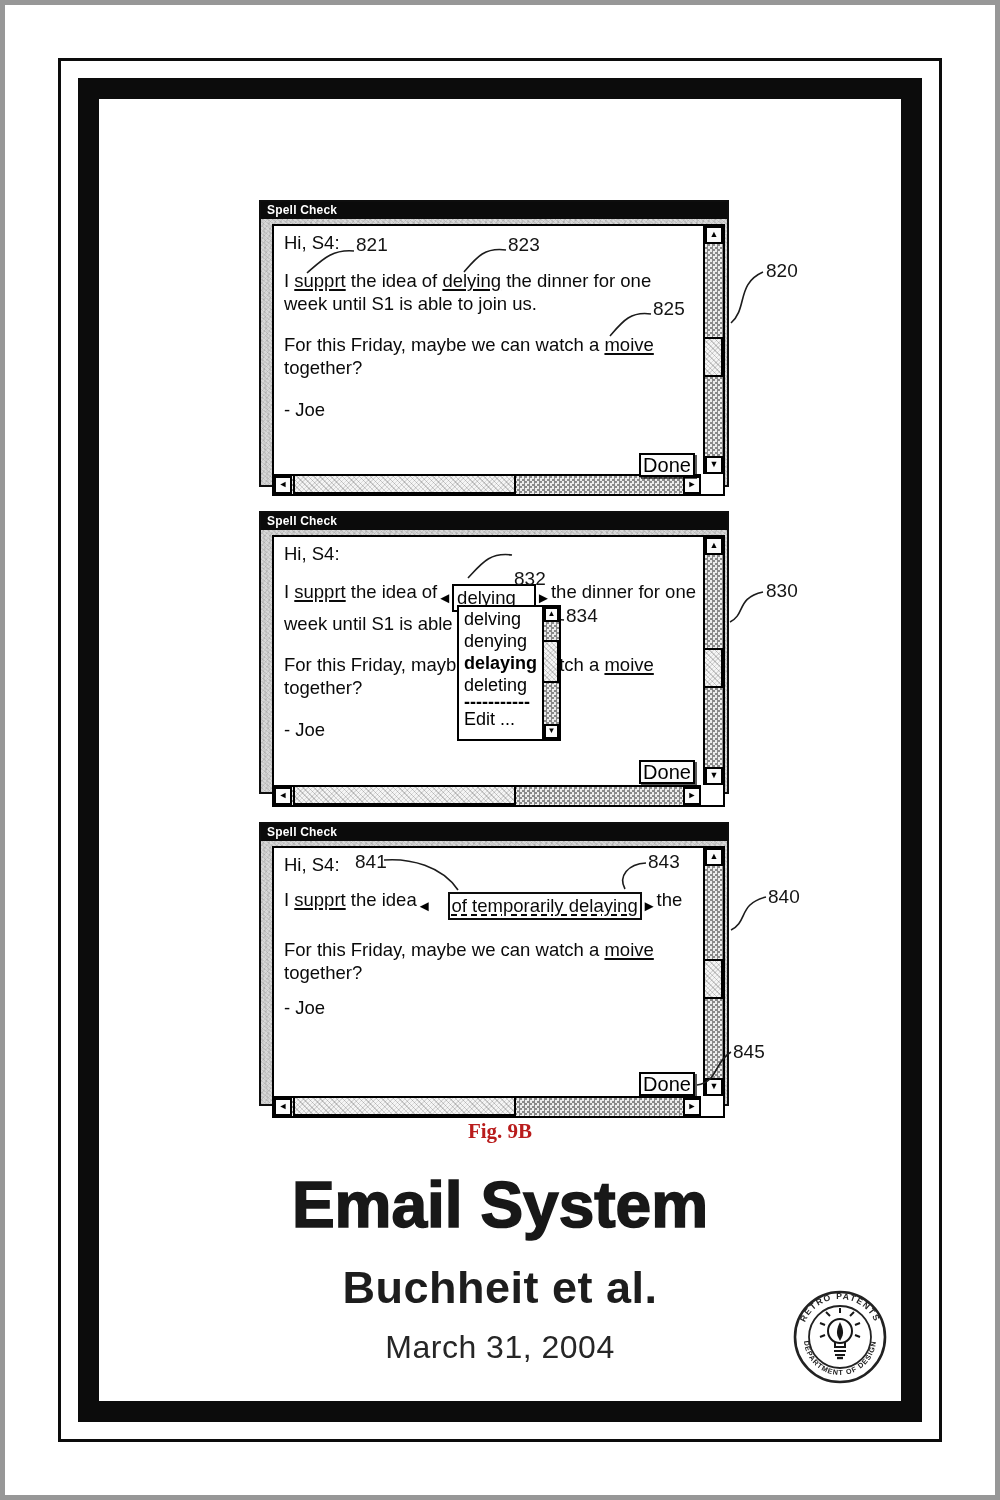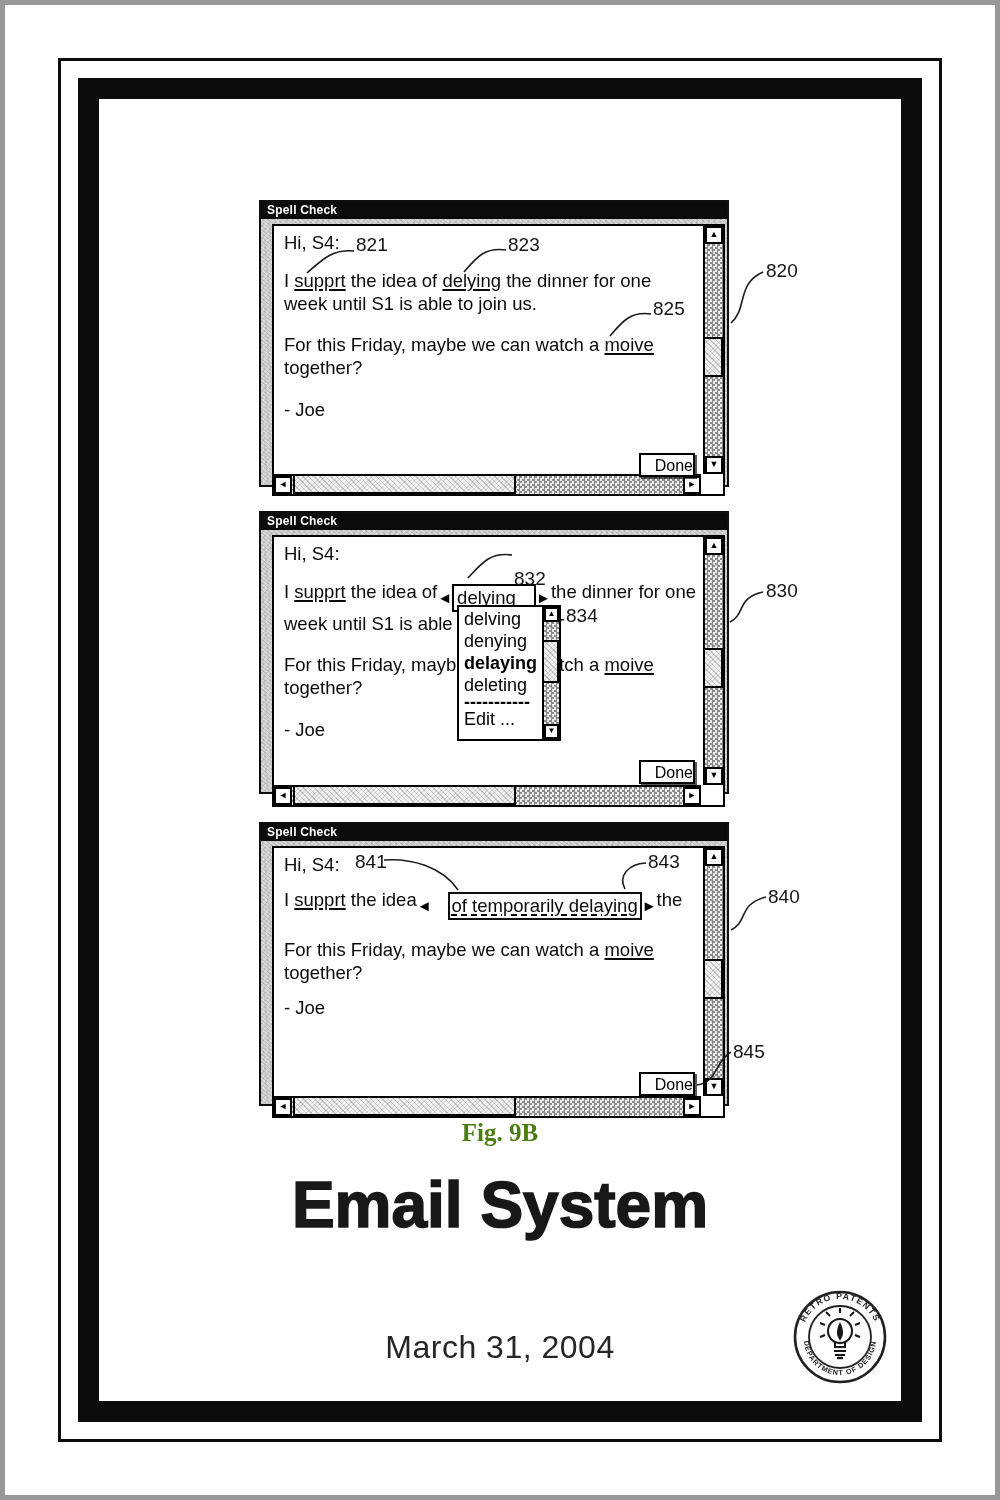--- a/index.html
+++ b/index.html
@@ -39,21 +39,21 @@
   .vscroll{position:absolute;right:0;top:0;bottom:20px;width:20px;border-left:2px solid #000;
     box-sizing:border-box;display:flex;flex-direction:column;}
   .hscroll{position:absolute;left:0;right:22px;bottom:0;height:20px;border-top:2px solid #000;
     box-sizing:border-box;display:flex;}
   .sbtn{width:18px;height:18px;box-sizing:border-box;border:2px solid #000;background:#fbfbfb;
     font-size:9px;line-height:13px;text-align:center;flex:0 0 auto;color:#000;}
   .strack{flex:1;position:relative;}
   .vthumb{position:absolute;left:-2px;right:0;top:44%;height:40px;border:2px solid #000;box-sizing:border-box;}
   .hthumb{position:absolute;left:1px;top:-2px;bottom:0;width:57%;border:2px solid #000;box-sizing:border-box;}
   .done{position:absolute;right:32px;bottom:8px;width:56px;height:24px;box-sizing:border-box;
-    background:#fcfcfc;border:2px solid #000;font-size:16px;line-height:19px;text-align:right;
+    background:#fcfcfc;border:2px solid #000;font-size:20px;line-height:19px;text-align:center;
     font-family:"Liberation Sans",sans-serif;box-shadow:2px 2px 0 rgba(0,0,0,.65);padding:0;}
 
   
   .combo{display:inline-flex;align-items:center;vertical-align:-5px;}
   .tri{font-size:15px;line-height:15px;color:#000;}
   .combo .val{display:inline-block;border:2px solid #000;background:#fff;min-width:74px;
     padding:0 3px 1px 3px;font-size:18.5px;}
   .selbox{display:inline-block;border:2px solid #0d0d0d;background:#fff;padding:0 2px 1px 2px;margin-left:16px;}
   .dashed{text-decoration:underline dashed;text-underline-offset:3px;}
 
@@ -69,21 +69,21 @@
   .dd-scroll .sbtn{width:15px;height:15px;line-height:10px;font-size:8px;}
   .dd-thumb{position:absolute;left:-2px;right:0;top:18%;height:42%;border:2px solid #000;box-sizing:border-box;}
 
   
   .leaders{position:absolute;left:0;top:0;width:1000px;height:1500px;pointer-events:none;}
   .leader{fill:none;stroke:#1c1c1c;stroke-width:1.6;}
   .ref{position:absolute;font-size:19px;color:#141414;}
 
   
   .figlabel{position:absolute;top:1119px;left:0;width:100%;text-align:center;
-    font-family:"Liberation Serif",serif;font-weight:bold;font-size:25px;color:#4d7c0f;}
+    font-family:"Liberation Serif",serif;font-weight:bold;font-size:21px;color:#b91c1c;}
   .big-title{position:absolute;top:1168px;left:0;width:100%;text-align:center;
     font-size:64px;font-weight:bold;color:#181818;letter-spacing:0;
     -webkit-text-stroke:1.6px #181818;}
   .authors{position:absolute;top:1262px;left:0;width:100%;text-align:center;
     font-size:45px;font-weight:bold;color:#1d1d1d;letter-spacing:.5px;}
   .date{position:absolute;top:1329px;left:0;width:100%;text-align:center;
     font-size:32px;color:#262626;letter-spacing:.5px;}
   .stamp{position:absolute;left:792px;top:1289px;width:96px;height:96px;}
 </style>
 </head>
@@ -232,20 +232,21 @@
     <path class="leader" d="M564,620 C546,617 538,628 526,646"></path>
     <path class="leader" d="M730,622 C746,614 736,598 763,592"></path>
     <path class="leader" d="M384,860 C410,858 442,866 458,890"></path>
     <path class="leader" d="M646,863 C628,864 618,876 625,889"></path>
     <path class="leader" d="M731,930 C748,922 738,904 766,897"></path>
     <path class="leader" d="M697,1085 C718,1082 714,1062 731,1052"></path>
   </svg>
 
   <div class="figlabel">Fig. 9B</div>
   <div class="big-title">Email System</div>
+  <div class="authors">Buchheit et al.</div>
   <div class="date">March 31, 2004</div>
 
   <svg class="stamp" viewBox="0 0 96 96">
     <circle cx="48" cy="48" r="45" fill="none" stroke="#222" stroke-width="2.6"></circle>
     <circle cx="48" cy="48" r="31" fill="none" stroke="#222" stroke-width="1.8"></circle>
     <defs>
       <path id="arcTop" d="M 10,48 A 38,38 0 0 1 86,48"></path>
       <path id="arcBot" d="M 12,50 A 36,36 0 0 0 84,50"></path>
     </defs>
     <text font-size="8.6" font-weight="bold" fill="#222" letter-spacing="1.4" font-family="Liberation Sans, sans-serif">

